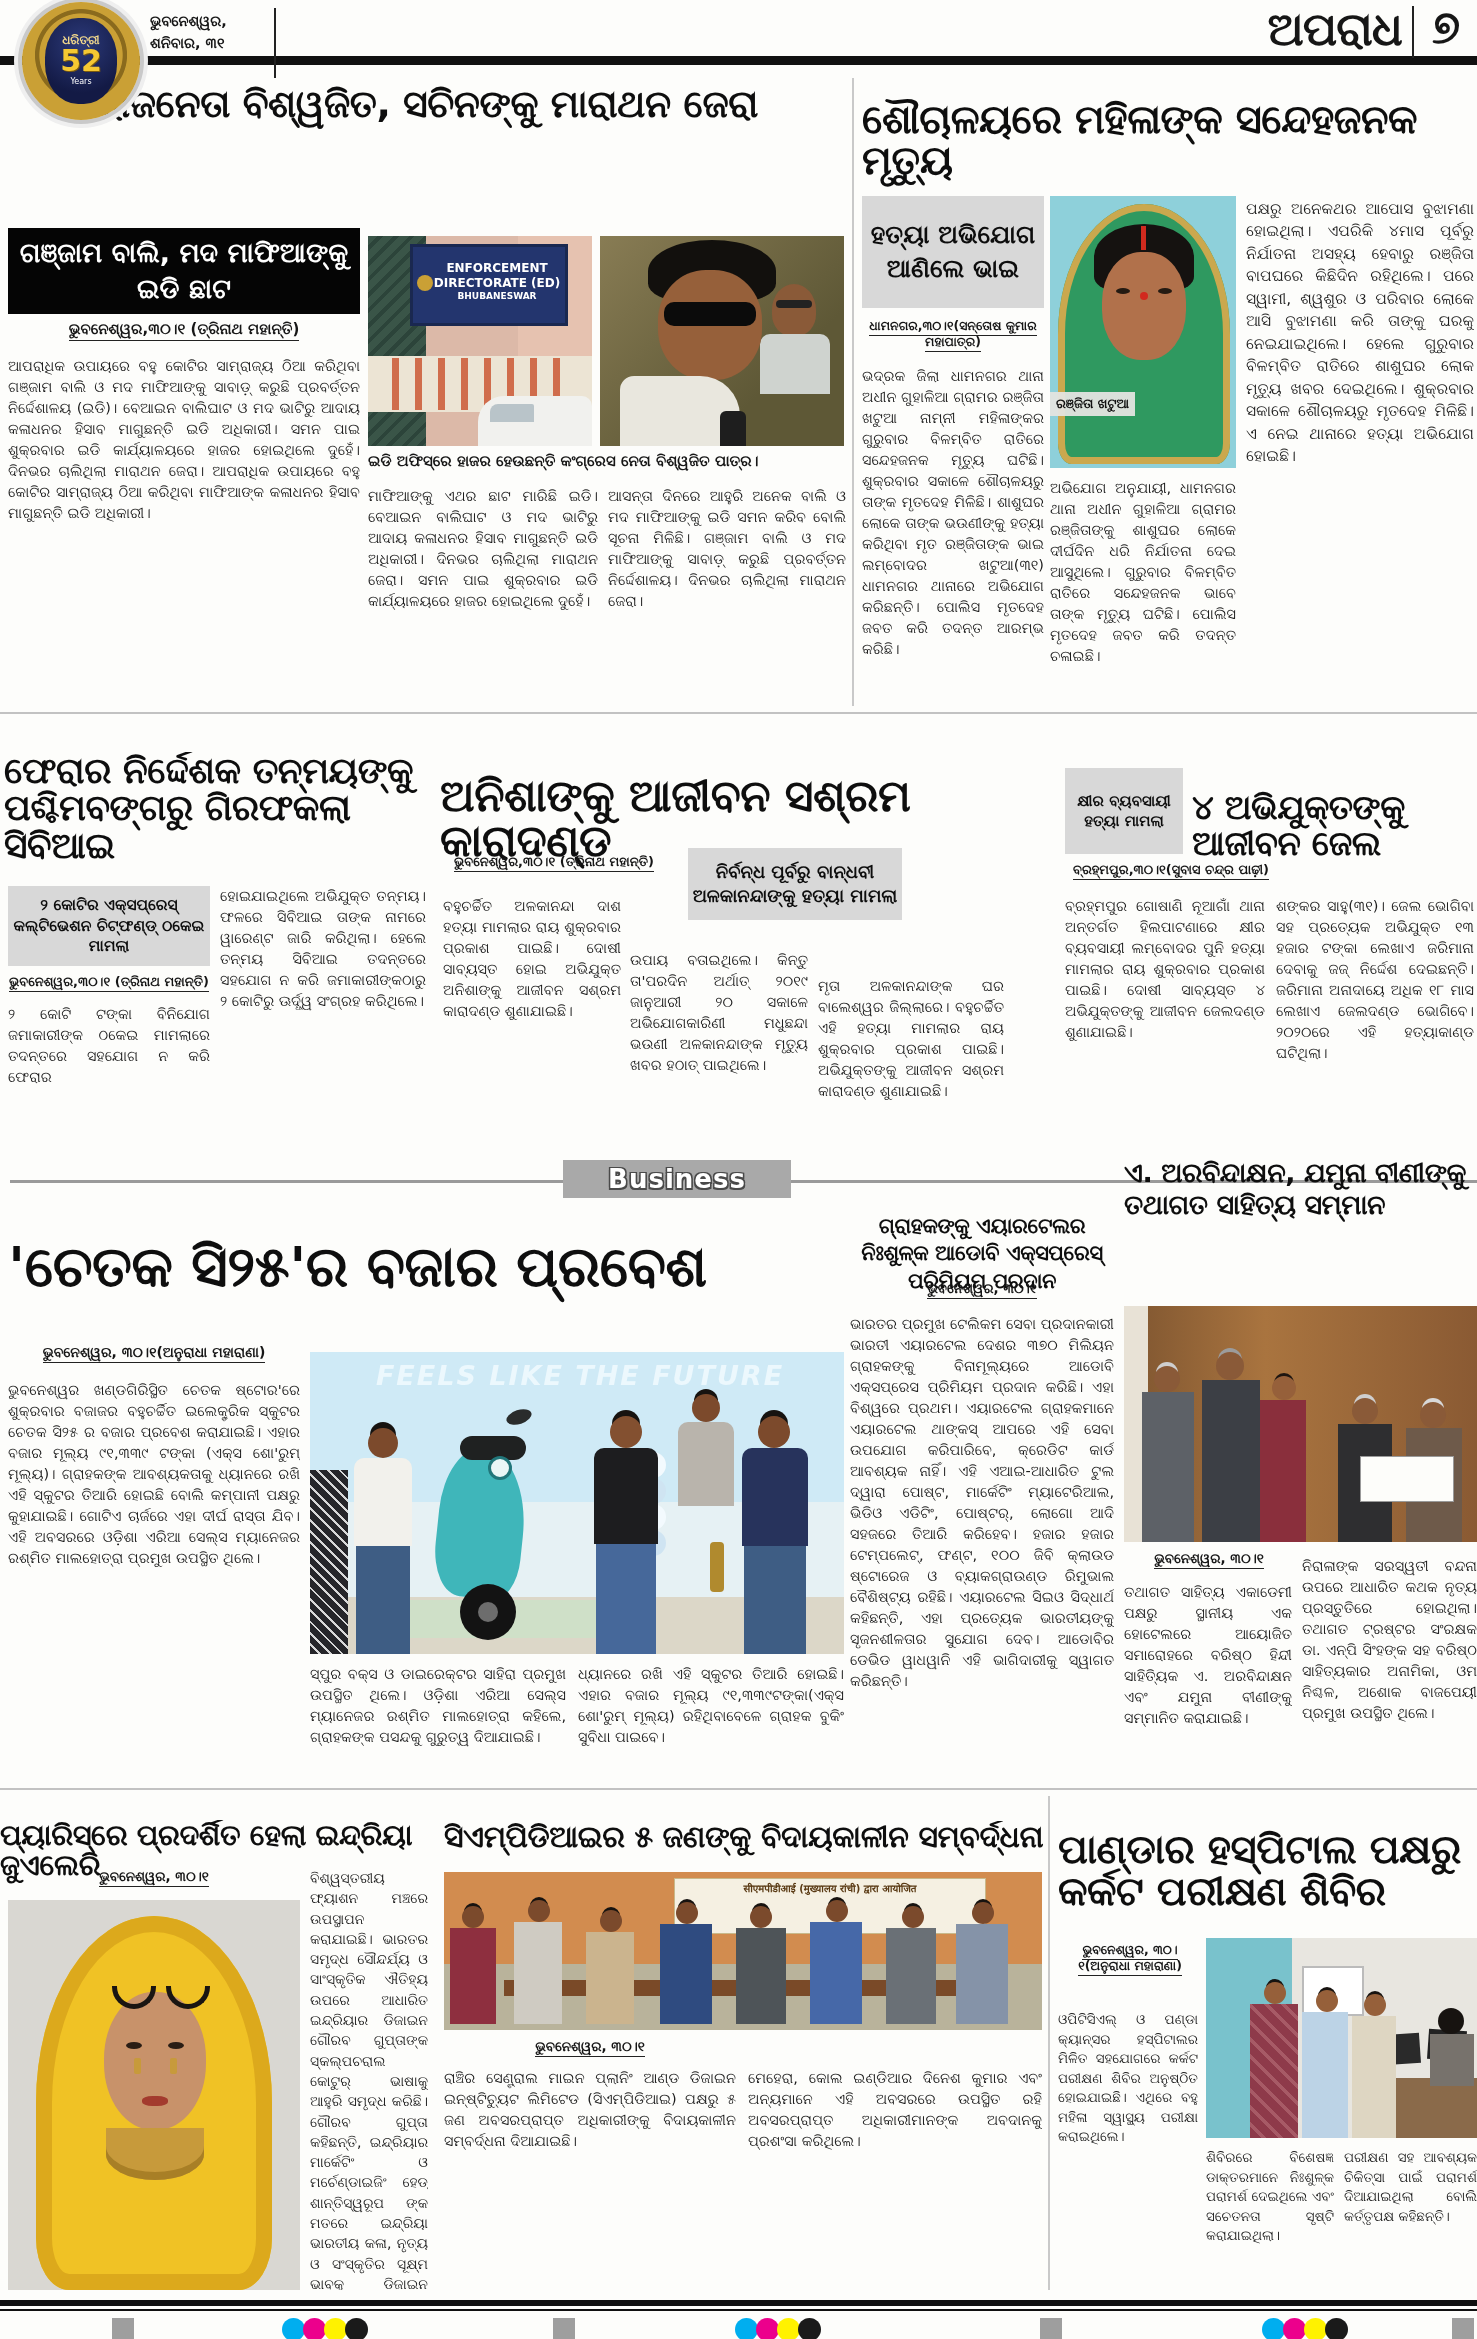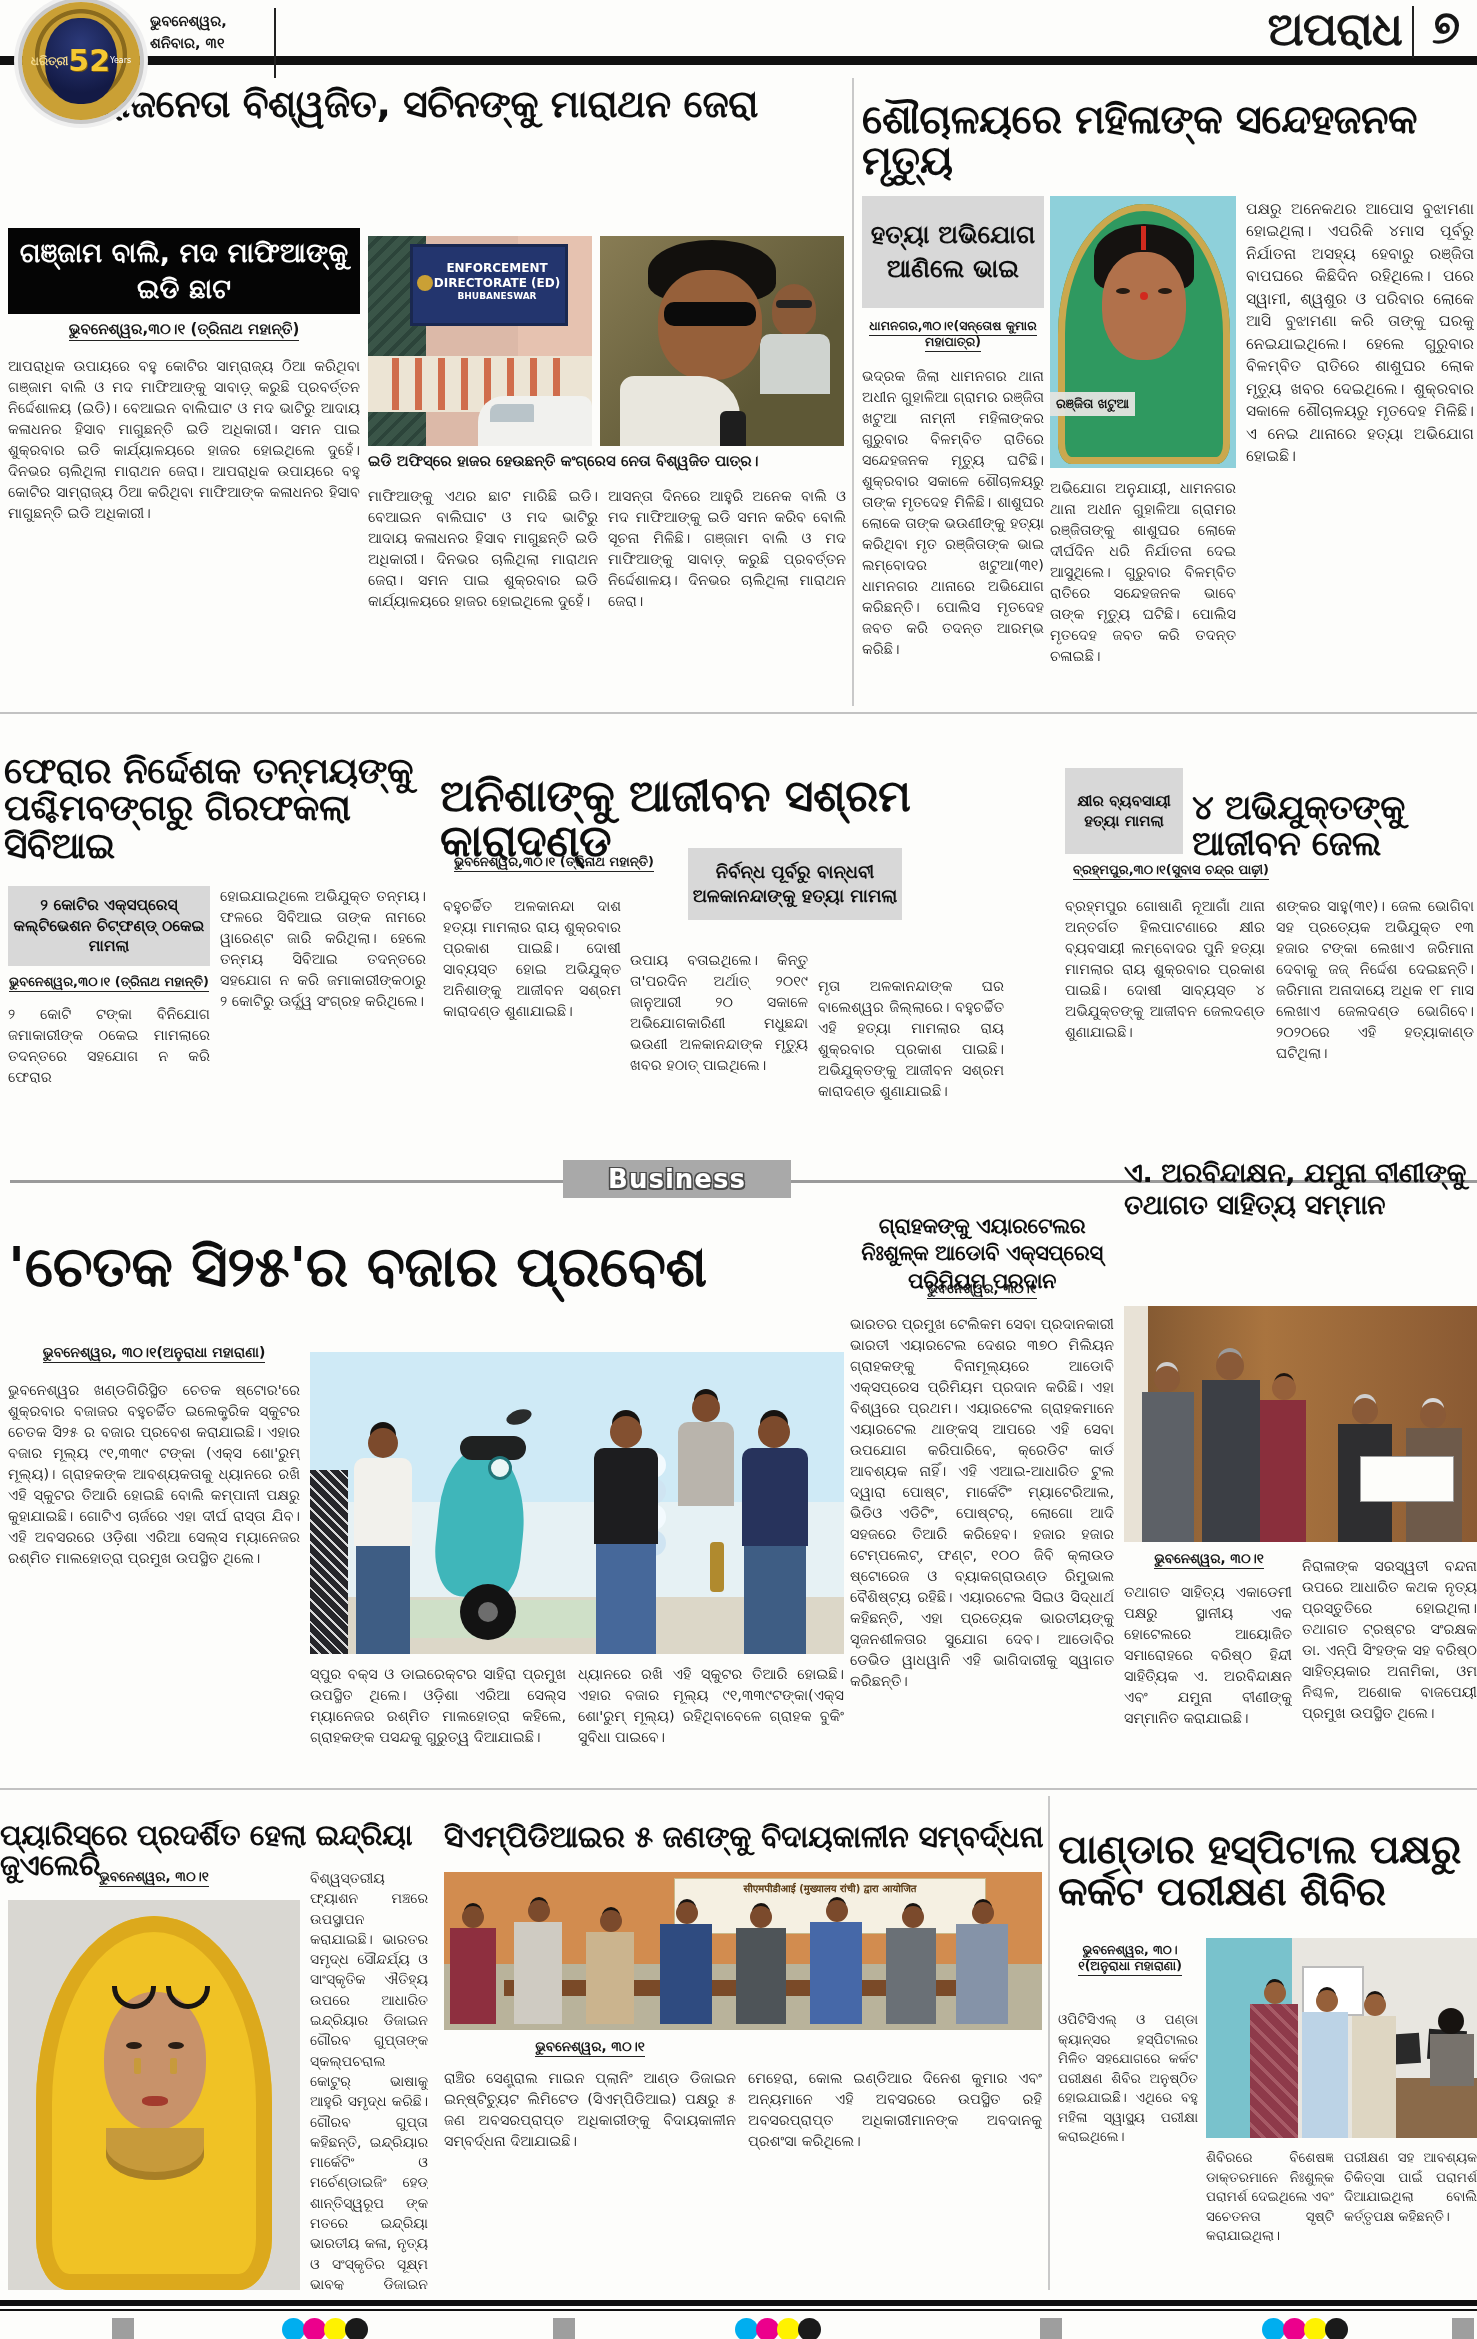--- a/index.html
+++ b/index.html
@@ -16,21 +16,21 @@
   .photo{position:absolute;overflow:hidden;background:#cfcac0;}
   .caption{font-weight:bold;overflow:hidden;}
   .vrule{position:absolute;width:2px;background:#c9c9c9;}
   .hrule{position:absolute;height:2px;background:#c2c2c2;}
   
   .mast-bar{position:absolute;left:0;top:56px;width:1477px;height:9px;background:#111;}
   .logo{position:absolute;left:22px;top:2px;width:118px;height:118px;border-radius:50%;
         background:radial-gradient(circle at 50% 45%,#f4de9a 0 28%,#caa035 29% 47%,#8a6a1d 48% 52%,#caa035 53% 100%);
         box-shadow:0 0 0 4px #c9c9c9, 0 0 0 8px #efefef;z-index:5;display:flex;align-items:center;justify-content:center;}
   .logo-inner{width:72px;height:86px;border-radius:46%;background:radial-gradient(circle at 50% 30%,#2c3a7a,#131a45 70%);
-        display:flex;flex-direction:row;align-items:center;justify-content:center;text-align:center;}
+        display:flex;flex-direction:column;align-items:center;justify-content:center;text-align:center;}
   .logo-brand{color:#f3d98c;font-size:12px;font-weight:bold;line-height:1;}
   .logo-years{color:#f5c832;font-size:30px;font-weight:900;line-height:1;text-shadow:1px 1px 0 #7a5a10;}
   .logo-years-label{color:#fff;font-size:8px;line-height:1.4;}
   .dateline{position:absolute;left:150px;top:10px;width:118px;font-size:14.5px;font-weight:bold;line-height:1.55;overflow:hidden;height:46px;}
   .mast-v1{position:absolute;left:274px;top:8px;width:2px;height:70px;background:#222;}
   .section-title{position:absolute;left:1120px;top:2px;width:282px;font-size:46px;font-weight:900;text-align:right;letter-spacing:-1px;overflow:hidden;height:54px;}
   .mast-v2{position:absolute;left:1412px;top:6px;width:2px;height:52px;background:#222;}
   .page-no{position:absolute;left:1418px;top:0;width:56px;font-size:46px;font-weight:bold;text-align:center;overflow:hidden;height:58px;}
   
   .biz-chip{position:absolute;left:563px;top:1160px;width:228px;height:38px;background:#a9a9a9;
@@ -154,20 +154,21 @@
 
   <div class="abs" style="left:10px;top:1180px;width:1467px;height:3px;background:#9a9a9a;"></div>
   <div class="biz-chip">Business</div>
 
   <section>
     <h1 class="abs hl" style="left:8px;top:1200px;width:832px;height:128px;font-size:56px;">'ଚେତକ ସି୨୫'ର ବଜାର ପ୍ରବେଶ</h1>
     <div class="abs byline" style="left:8px;top:1344px;width:292px;height:26px;font-size:14px;"><span>ଭୁବନେଶ୍ୱର, ୩୦।୧(ଅନୁରାଧା ମହାରାଣା)</span></div>
     <div class="abs body-col" style="left:8px;top:1380px;width:292px;height:404px;">ଭୁବନେଶ୍ୱର ଖଣ୍ଡଗିରିସ୍ଥିତ ଚେତକ ଷ୍ଟୋର'ରେ ଶୁକ୍ରବାର ବଜାଜର ବହୁଚର୍ଚ୍ଚିତ ଇଲେକ୍ଟ୍ରିକ ସ୍କୁଟର ଚେତକ ସି୨୫ ର ବଜାର ପ୍ରବେଶ କରାଯାଇଛି। ଏହାର ବଜାର ମୂଲ୍ୟ ୯୧,୩୩୯ ଟଙ୍କା (ଏକ୍ସ ଶୋ'ରୁମ୍ ମୂଲ୍ୟ)। ଗ୍ରାହକଙ୍କ ଆବଶ୍ୟକତାକୁ ଧ୍ୟାନରେ ରଖି ଏହି ସ୍କୁଟର ତିଆରି ହୋଇଛି ବୋଲି କମ୍ପାନୀ ପକ୍ଷରୁ କୁହାଯାଇଛି। ଗୋଟିଏ ଚାର୍ଜରେ ଏହା ଦୀର୍ଘ ରାସ୍ତା ଯିବ। ଏହି ଅବସରରେ ଓଡ଼ିଶା ଏରିଆ ସେଲ୍ସ ମ୍ୟାନେଜର ରଶ୍ମିତ ମାଲହୋତ୍ରା ପ୍ରମୁଖ ଉପସ୍ଥିତ ଥିଲେ।</div>
 
     <div class="photo" style="left:310px;top:1352px;width:534px;height:302px;background:linear-gradient(#cfeaf6 0 150px,#e6f1f4 150px 245px,#dcd7c8 245px 100%);">
+      <div class="feels abs" style="left:40px;top:8px;width:460px;font-size:27px;">FEELS LIKE THE FUTURE</div>
       <div class="abs" style="left:330px;top:100px;width:26px;height:26px;border-radius:50%;background:#f3fafe;box-shadow:0 26px 0 #cfe4f2,0 52px 0 #f3fafe,0 78px 0 #cfe4f2;"></div>
       <div class="abs" style="left:88px;top:248px;width:220px;height:38px;background:#cfe0c8;transform:skewX(-18deg);"></div>
 
       <div class="abs" style="left:128px;top:96px;width:86px;height:150px;border-radius:44% 56% 28% 34%;background:#3fb6ba;transform:rotate(6deg);"></div>
       <div class="abs" style="left:150px;top:84px;width:66px;height:24px;border-radius:12px;background:#1f2121;"></div>
       <div class="abs" style="left:178px;top:104px;width:18px;height:18px;border-radius:50%;background:#eaf6f6;border:3px solid #21767a;"></div>
       <div class="abs" style="left:196px;top:58px;width:26px;height:14px;border-radius:50%;background:#2a2c2c;transform:rotate(-18deg);"></div>
       <div class="abs" style="left:150px;top:232px;width:56px;height:56px;border-radius:50%;background:#131313;"></div>
       <div class="abs" style="left:168px;top:250px;width:20px;height:20px;border-radius:50%;background:#6d6d6d;"></div>
 

